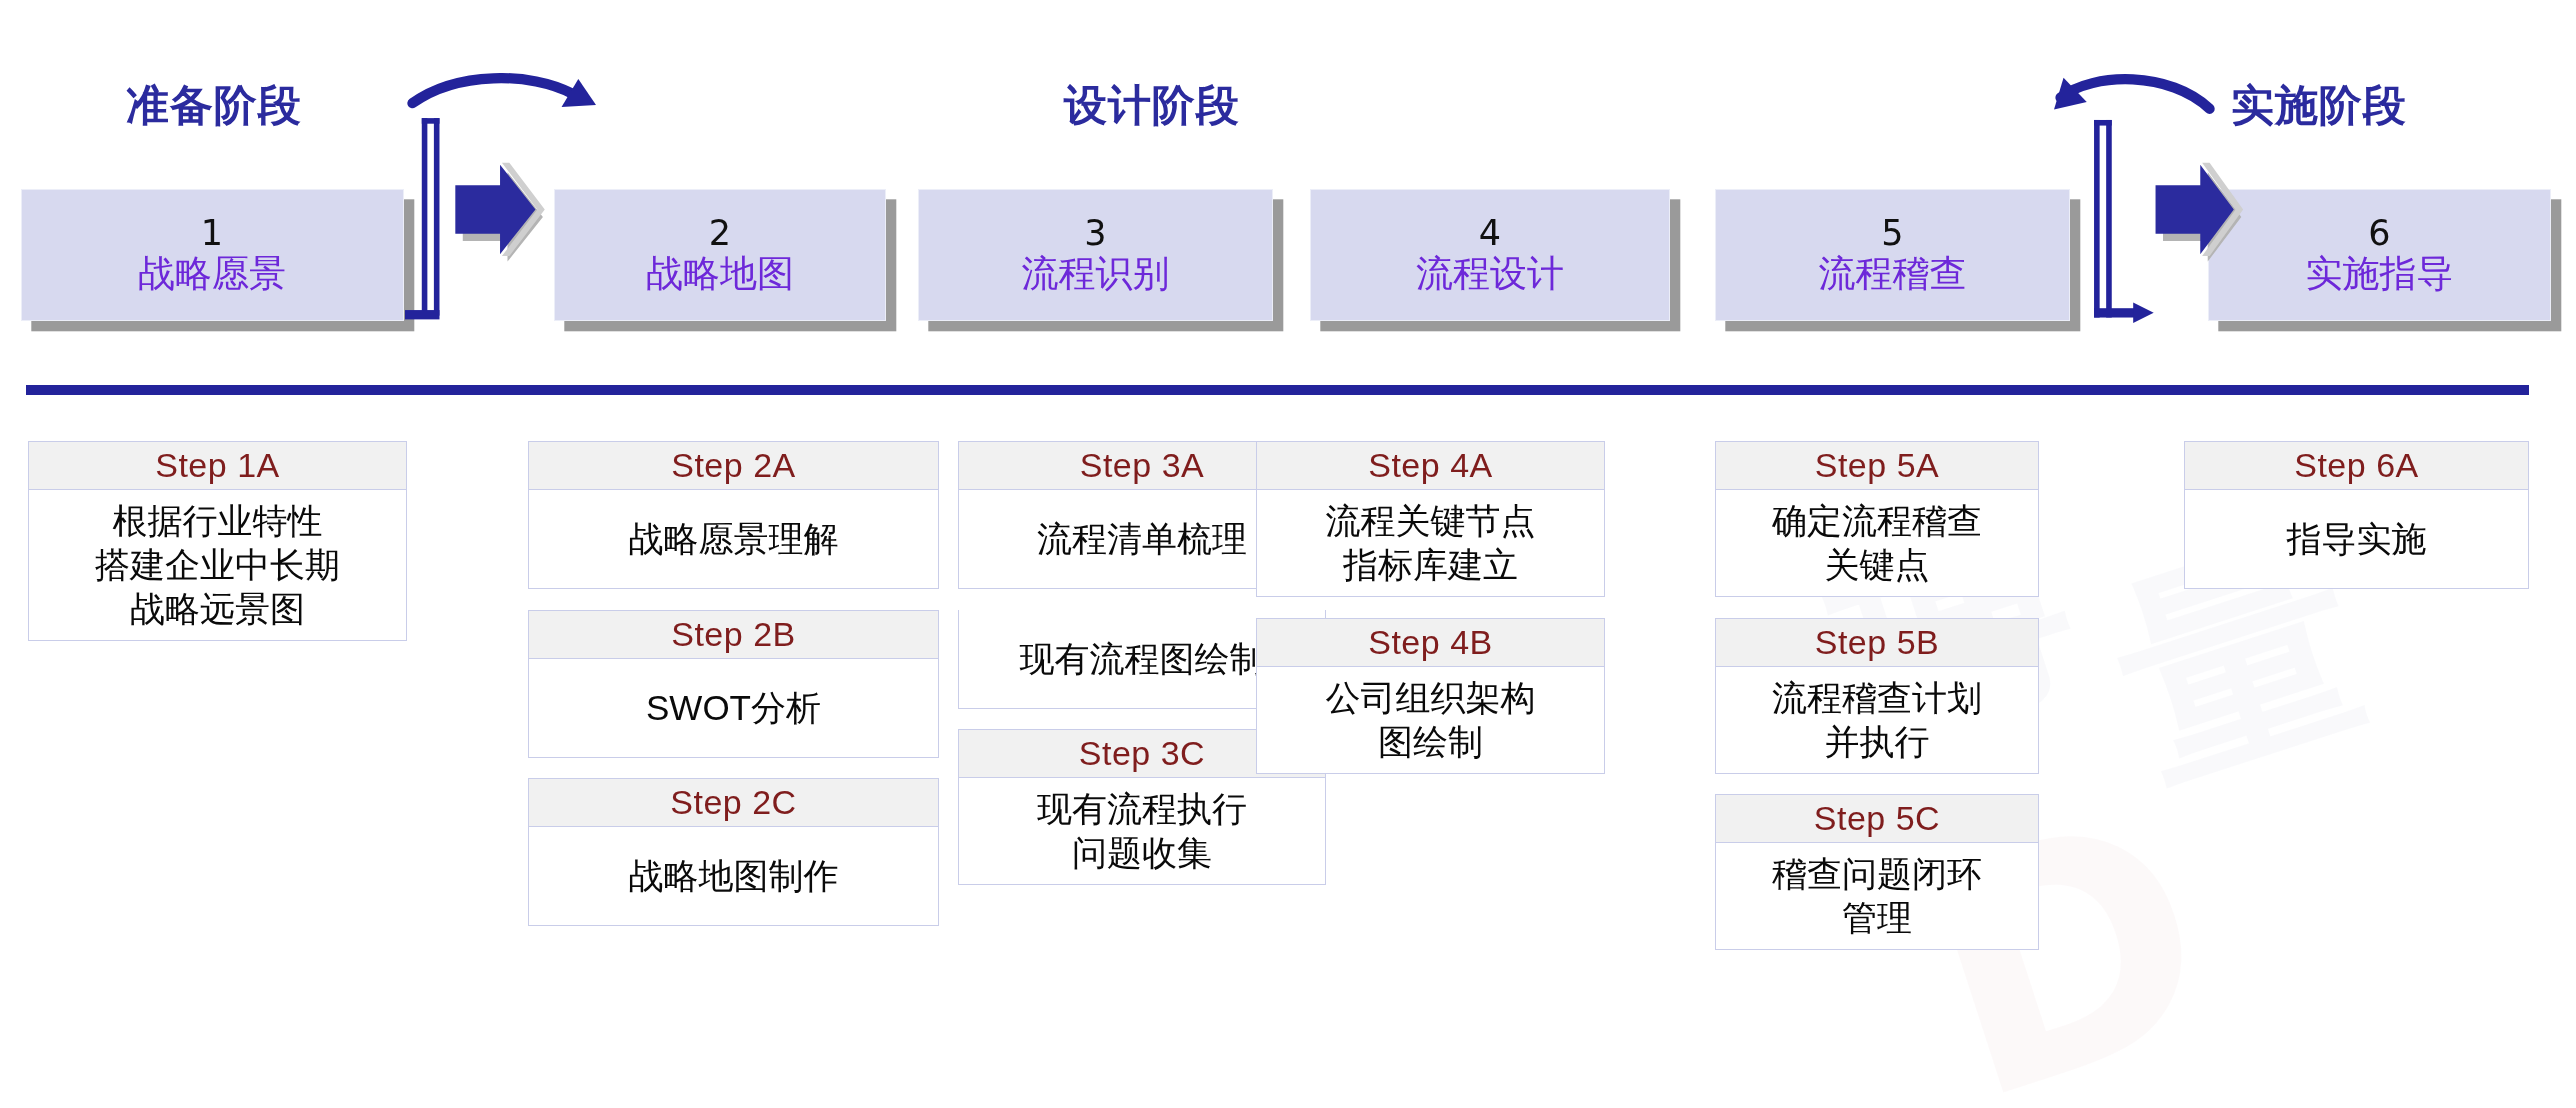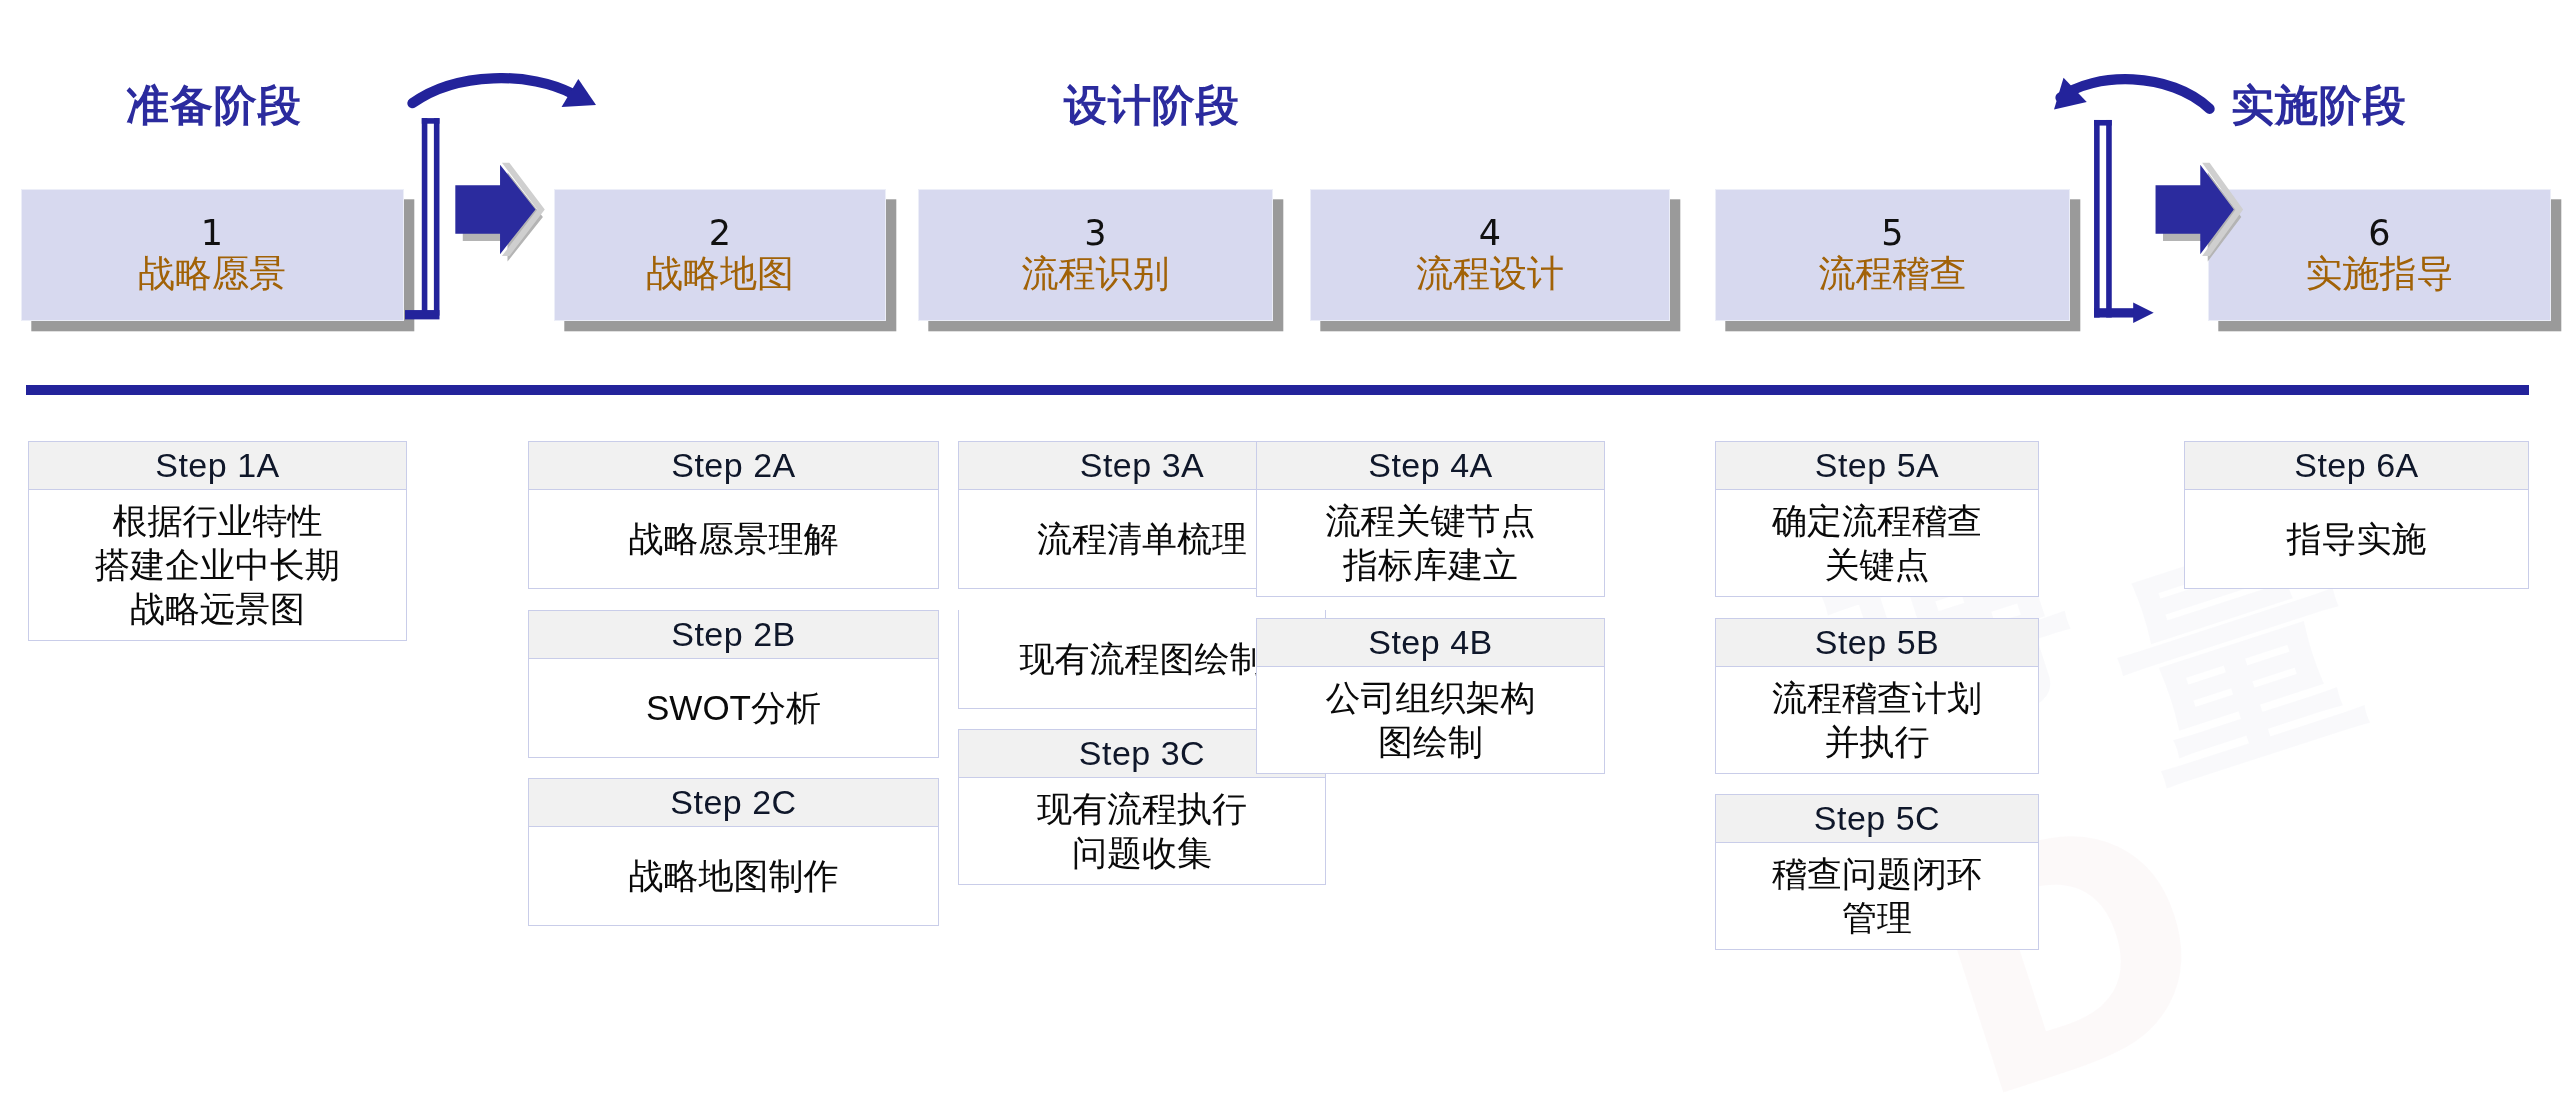--- a/index.html
+++ b/index.html
@@ -72,21 +72,21 @@
   }
   .stage-num {
     font-size: 35px;
     color: #111111;
     line-height: 1.0;
     margin-bottom: 3.7px;
     font-family: "DejaVu Sans", sans-serif;
   }
   .stage-name {
     font-size: 37px;
-    color: #a16207;
+    color: #6d28d9;
     line-height: 1.05;
     white-space: nowrap;
   }
 
   #stage-0 { left: 20.5px;   width: 383px; }
   #stage-1 { left: 554px;  width: 332px; }
   #stage-2 { left: 918px;  width: 355px; }
   #stage-3 { left: 1310px; width: 360px; }
   #stage-4 { left: 1715px; width: 355px; }
   #stage-5 { left: 2208px; width: 343px; }
@@ -132,21 +132,21 @@
   }
   .step-head {
     background: #f1f1f1;
     border: 1.9px solid #c9cde9;
     box-sizing: border-box;
     height: 49px;
     display: flex;
     align-items: center;
     justify-content: center;
     font-size: 34px;
-    color: #0f172a;
+    color: #7f1d1d;
     font-family: "Liberation Sans", sans-serif;
     letter-spacing: 0.5px;
   }
   .step-body {
     background: #ffffff;
     border: 1.9px solid #c9cde9;
     border-top: none;
     box-sizing: border-box;
     display: flex;
     align-items: center;

